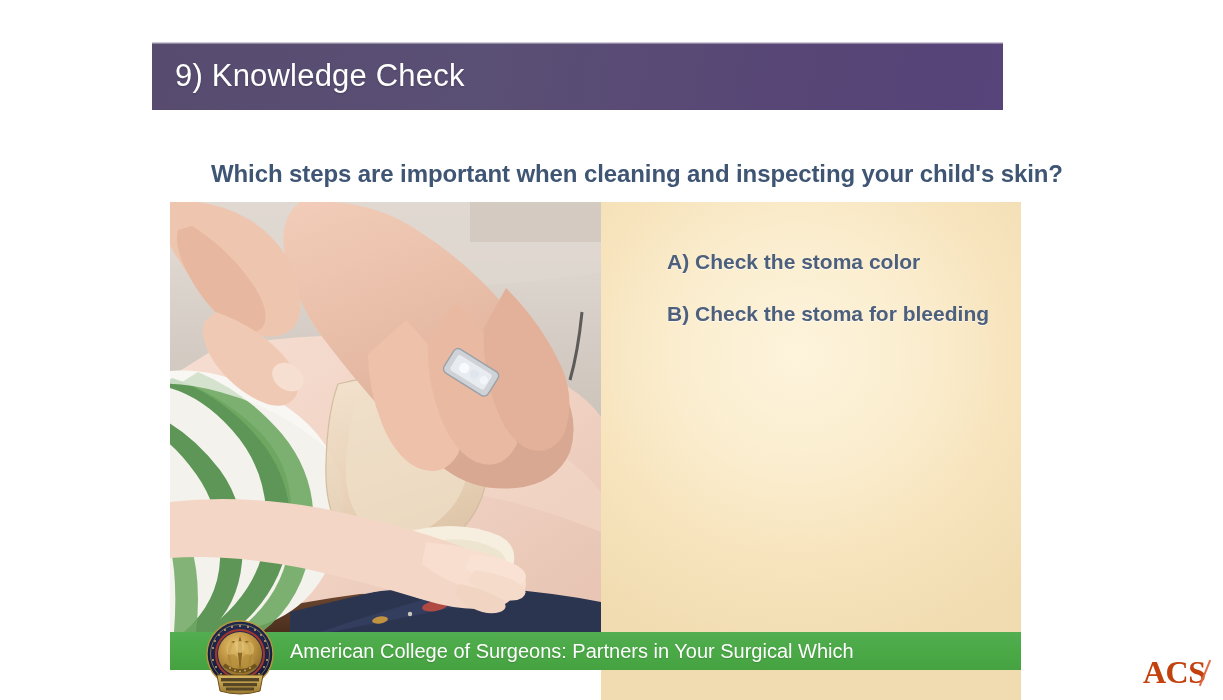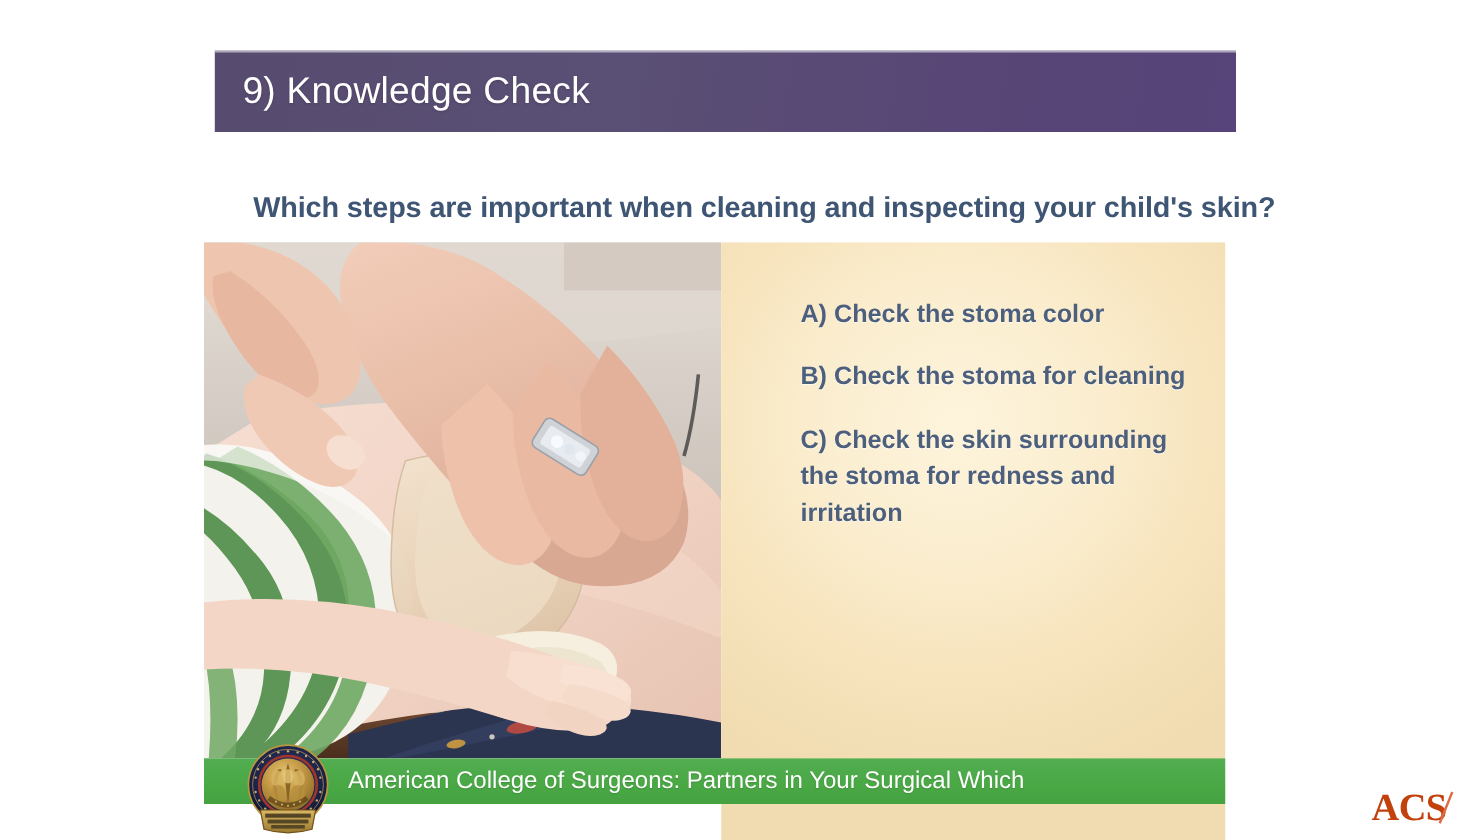--- a/index.html
+++ b/index.html
@@ -16,21 +16,21 @@
   #slide-root {
     position: relative;
     width: 1223px;
     height: 700px;
     background: #ffffff;
   }
 
   
   .title-band {
     position: absolute;
-    left: 179px;
+    left: 152px;
     top: 42px;
     width: 851px;
     height: 68px;
     background: linear-gradient(100deg, #574c70 0%, #5a4f74 40%, #574576 78%, #56447a 100%);
     box-shadow: 0 1px 0 rgba(255,255,255,0.55) inset;
     text-align: right;
   }
   .title-band::before {
     content: "";
     position: absolute;
@@ -299,22 +299,21 @@
             <path d="M304,368 Q334,372 350,382 Q360,390 352,396 Q342,402 322,394 Q304,386 298,378 Z" fill="#f5dbca"></path>
             <path d="M290,382 Q318,388 332,398 Q340,406 330,410 Q318,414 302,406 Q288,398 284,390 Z" fill="#f1d4c2"></path>
           </g>
         </g>
       </svg>
     </div>
 
     <div class="answers-pane">
       <div class="answers-list">
         <div class="answer-item">A) Check the stoma color</div>
-        <div class="answer-item">B) Check the stoma for cleaning</div>
-        <div class="answer-item">C) Check the skin surrounding the stoma for redness and irritation</div>
+        <div class="answer-item">B) Check the stoma for bleeding</div>
       </div>
     </div>
   </div>
 
   <div class="footer-bar">
     <div class="footer-text">American College of Surgeons: Partners in Your Surgical Which</div>
   </div>
 
   <div class="acs-seal">
     <svg viewBox="0 0 82 82">

